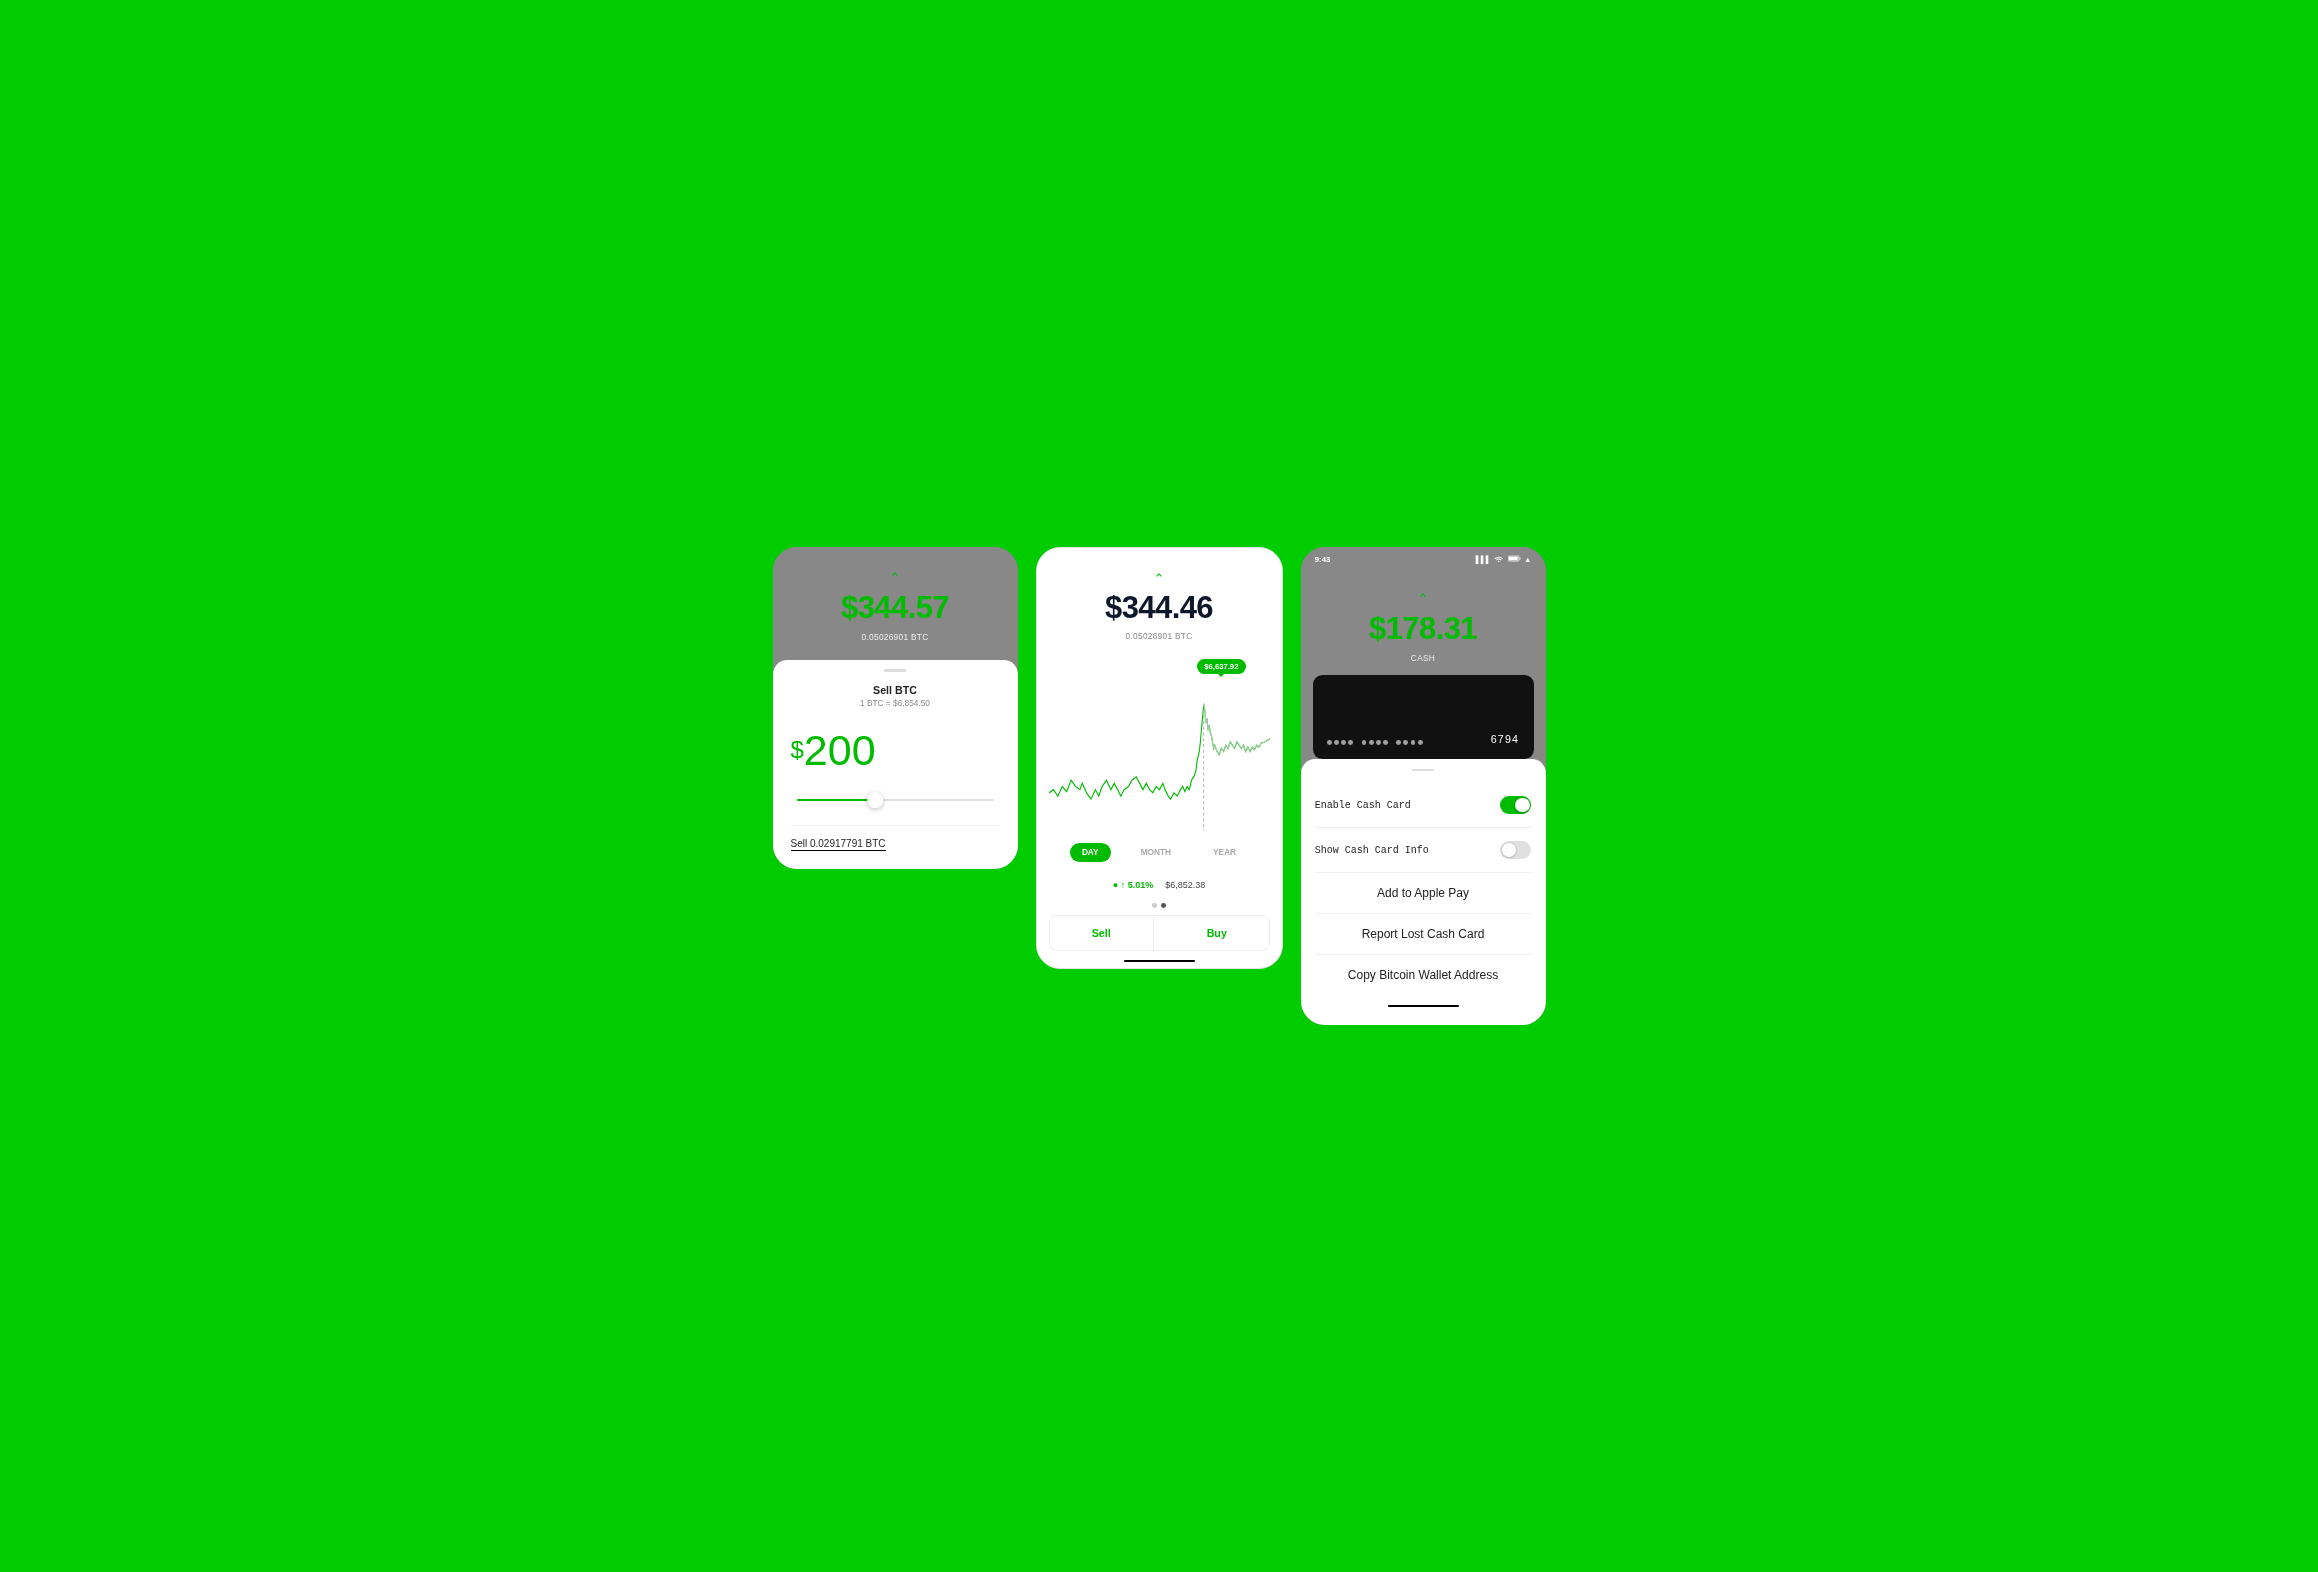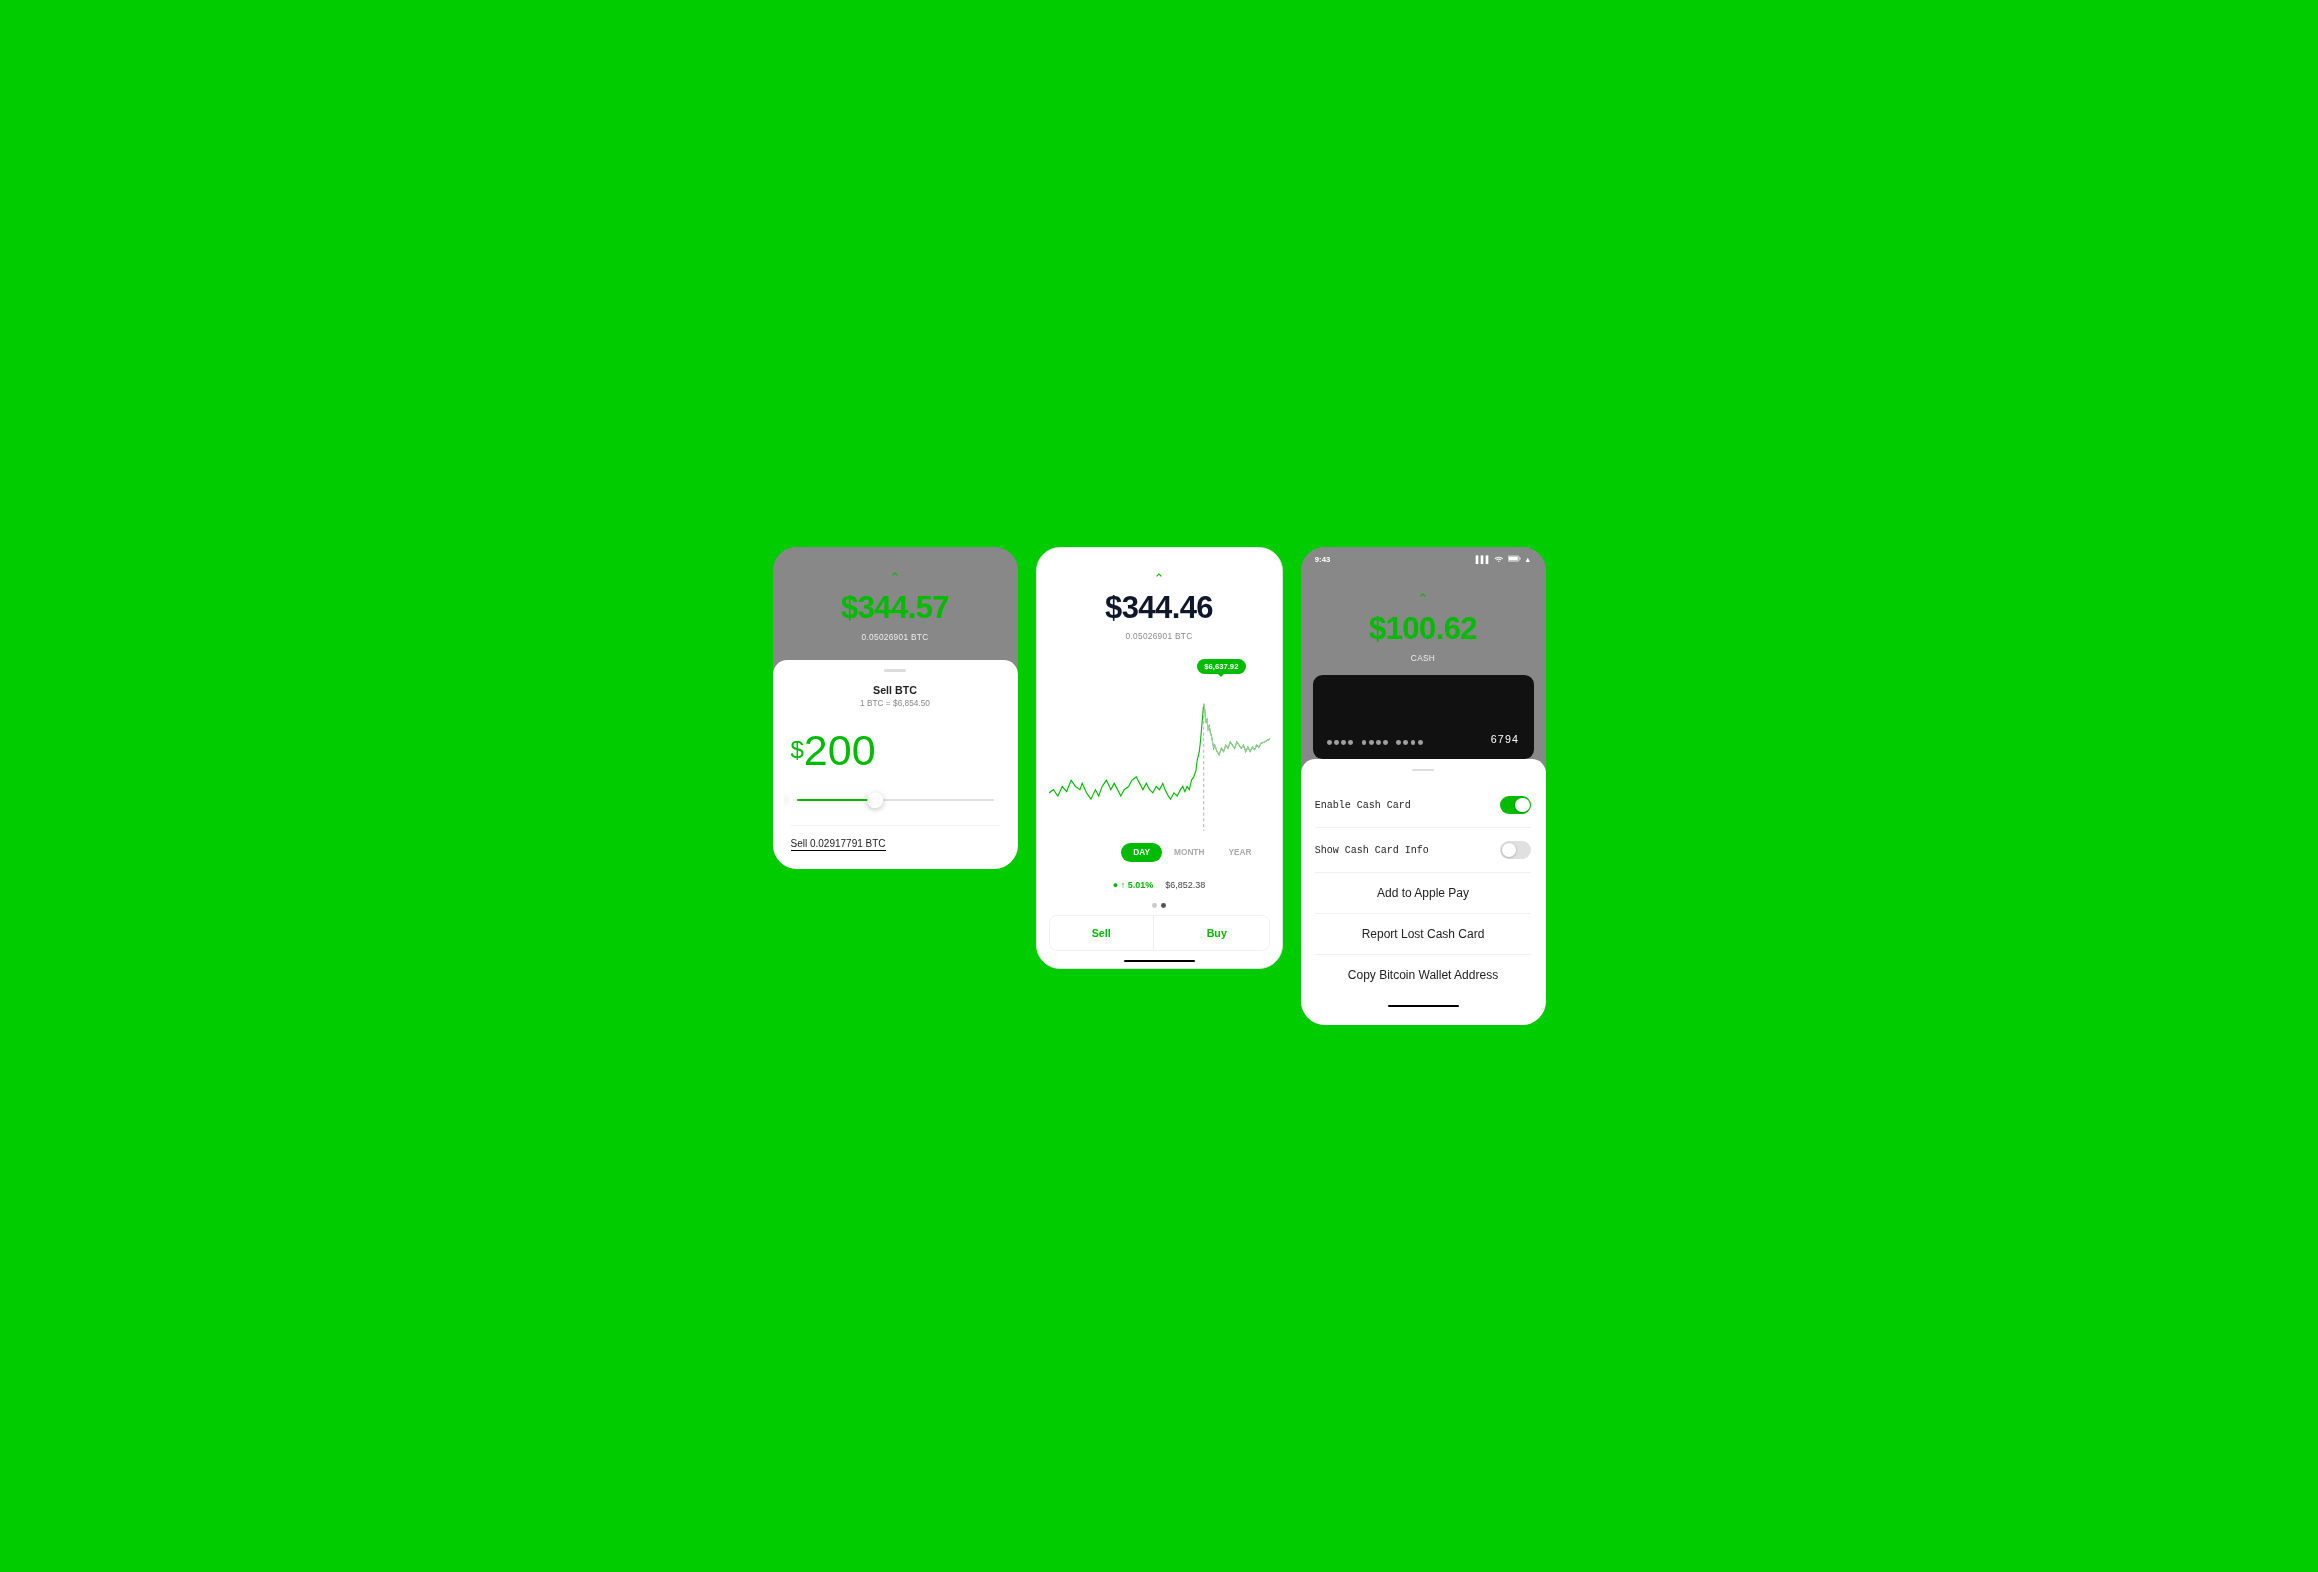--- a/index.html
+++ b/index.html
@@ -203,21 +203,22 @@
       left: 50%;
       transform: translateX(-50%);
       border-left: 3.6px solid transparent;
       border-right: 3.6px solid transparent;
       border-top: 3.6px solid #00BB00;
     }
 
     
     .time-selector {
       display: flex;
-      justify-content: flex-end;
+      justify-content: center;
+      gap: 18px;
       padding: 12px 18px;
       align-items: center;
     }
     .time-btn {
       padding: 4.8px 12px;
       border-radius: 12px;
       font-size: 8.3px;
       font-weight: 600;
       cursor: pointer;
       border: none;
@@ -515,21 +516,21 @@
             <rect x="1.5" y="3.5" width="18" height="7" rx="1" fill="white"></rect>
             <rect x="23" y="5" width="2" height="4" rx="1" fill="white"></rect>
           </svg>
         </span>
         <span>▲</span>
       </div>
     </div>
 
     <div class="panel3-top">
       <div class="chevron-up">⌃</div>
-      <div class="balance-amount">$100.62</div>
+      <div class="balance-amount">$178.31</div>
       <div class="balance-sub">CASH</div>
     </div>
 
     <div class="card-visual">
       <div class="card-dots-group">
         <div class="card-dots">
           <div class="card-dot"></div>
           <div class="card-dot"></div>
           <div class="card-dot"></div>
           <div class="card-dot"></div>

